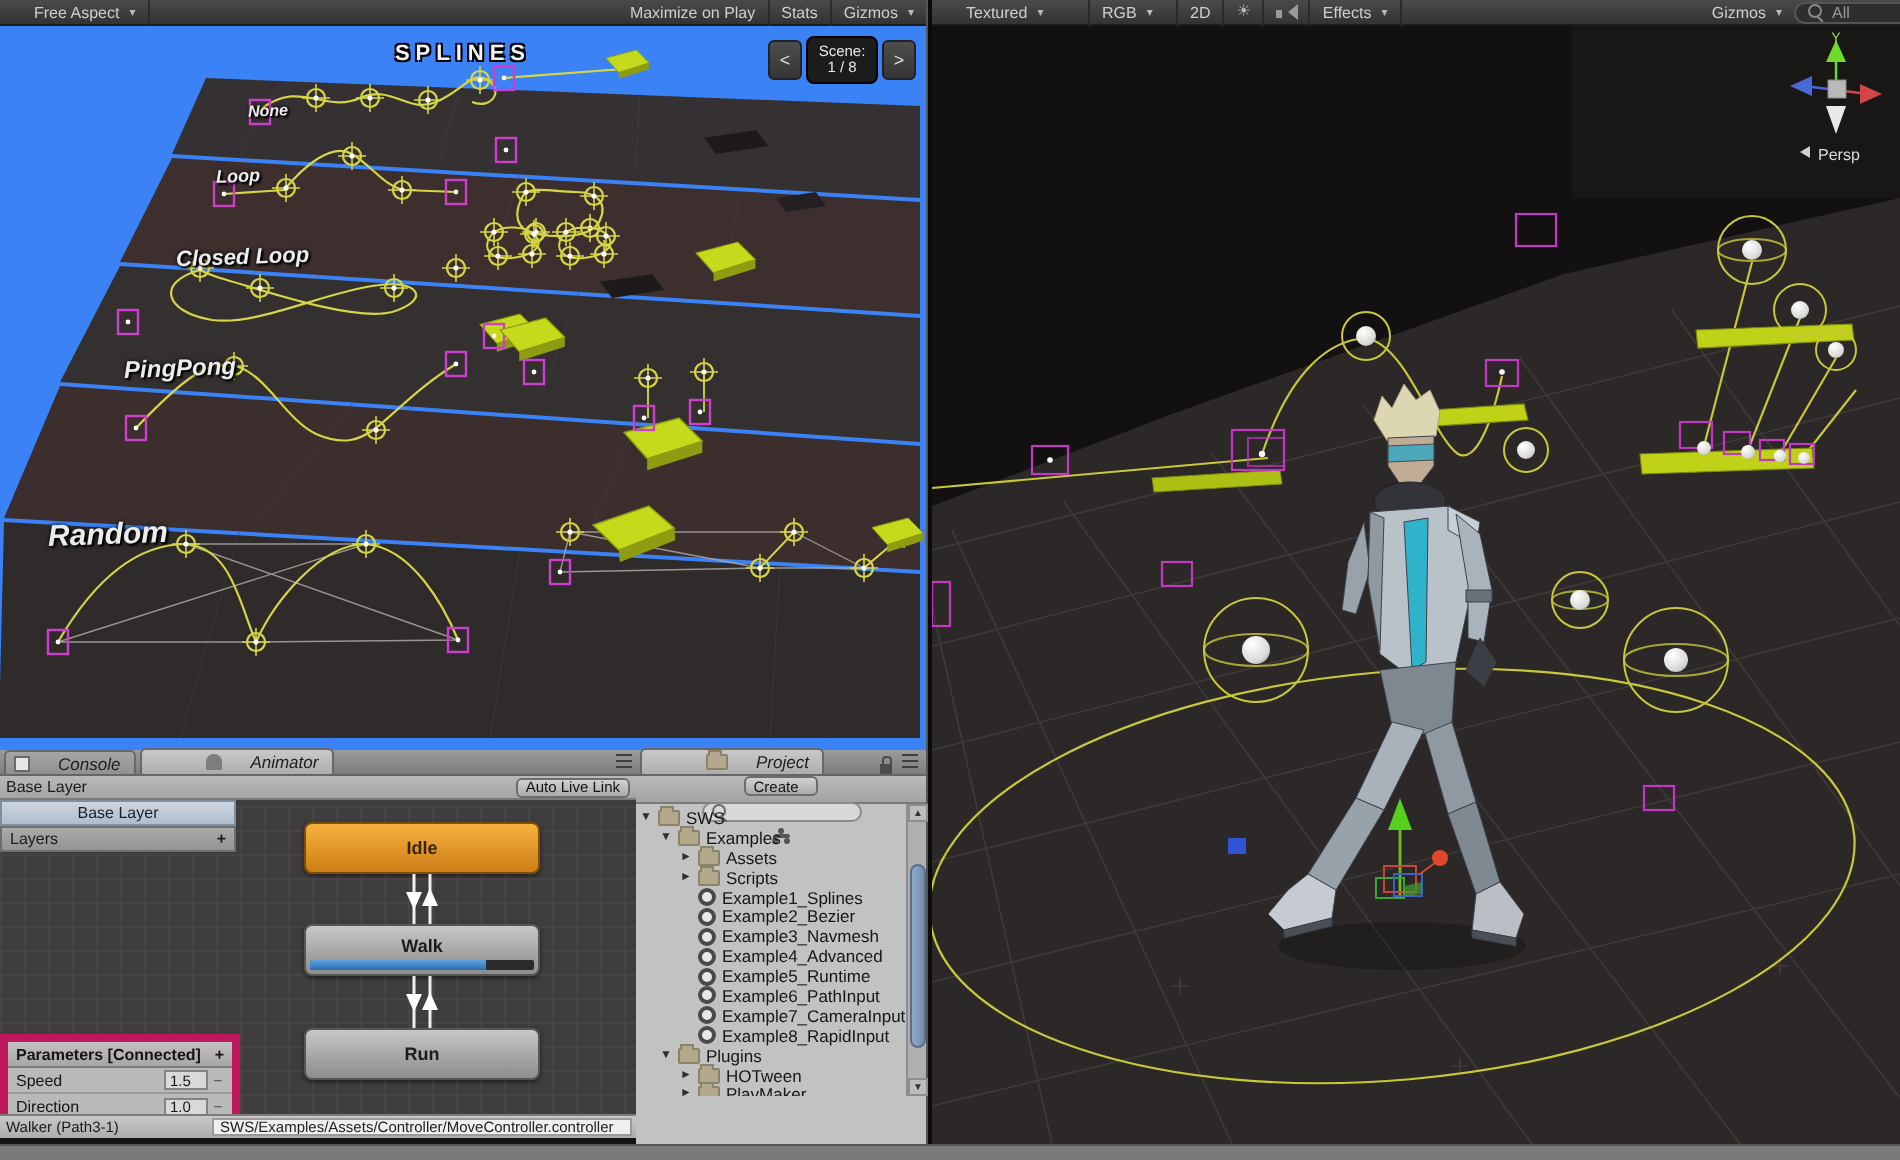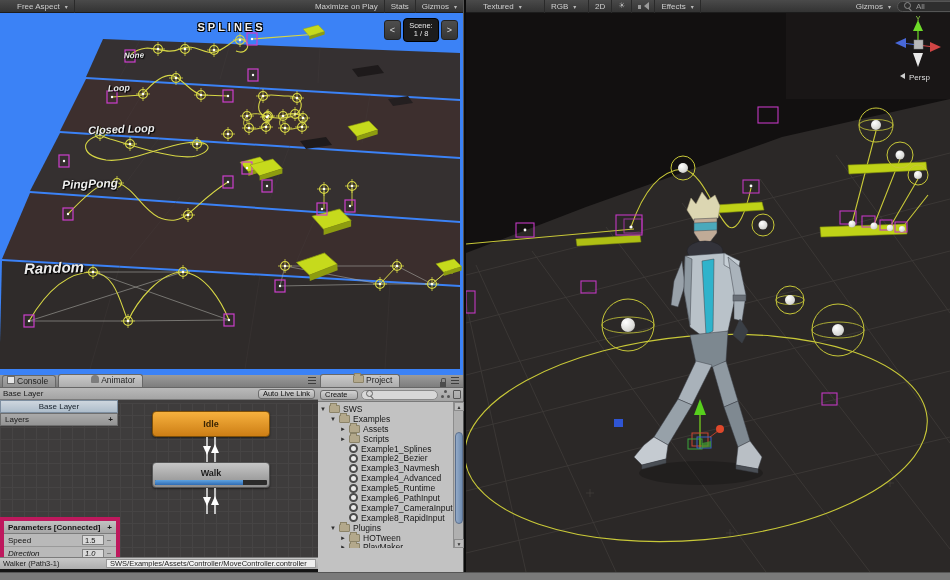--- a/index.html
+++ b/index.html
@@ -35,22 +35,22 @@
             letter-spacing:3px;color:#f2f2f2;text-shadow:1px 1px 0 #000,-1px -1px 0 #000,1px -1px 0 #000,-1px 1px 0 #000;}
   #scene-sel{position:absolute;left:384px;top:5px;display:flex;align-items:center;gap:2px;}
   .ss-btn{width:17px;height:20px;background:linear-gradient(#4e4e4e,#353535);border:1px solid #222;border-radius:3px;
           color:#ddd;font-size:9px;display:flex;align-items:center;justify-content:center;}
   .ss-lab{width:36px;height:24px;background:#1c1c1c;border:1px solid #000;border-radius:4px;color:#e8e8e8;
           font-size:7.5px;display:flex;flex-direction:column;align-items:center;justify-content:center;line-height:8px;}
 
   
   .tabstrip{height:13px;background:linear-gradient(#9b9b9b,#7d7d7d);border-bottom:1px solid #666;
             display:flex;align-items:flex-end;gap:2px;padding:0 2px;font-size:8.5px;color:#1d1d1d;}
-  .tab{display:flex;align-items:flex-start;gap:2px;height:12px;padding:0 7px 0 4px;border:1px solid #686868;border-bottom:none;
-       border-radius:3px 3px 0 0;background:linear-gradient(#a6a6a6,#909090);}
+  .tab{display:flex;align-items:center;gap:14px;height:12px;padding:0 7px 0 4px;border:1px solid #686868;border-bottom:none;
+       border-radius:3px 3px 0 0;background:linear-gradient(#a6a6a6,#909090);font-style:italic;}
   .tab.active{background:linear-gradient(#c9c9c9,#adadad);height:13px;padding-left:32px;}
   .ham-icon{width:8px;height:7px;border-top:1px solid #3e3e3e;border-bottom:1px solid #3e3e3e;position:relative;display:inline-block;}
   .ham-icon::after{content:"";position:absolute;left:0;top:2px;width:8px;height:1px;background:#3e3e3e;}
   .lock-icon{width:6px;height:5px;background:#4c4c4c;position:relative;display:inline-block;margin-top:4px;}
   .lock-icon::before{content:"";position:absolute;left:1px;top:-4px;width:3px;height:4px;border:1px solid #4c4c4c;border-bottom:none;border-radius:2px 2px 0 0;}
   .lightbar{background:linear-gradient(#b9b9b9,#a4a4a4);border-bottom:1px solid #7a7a7a;display:flex;align-items:center;
             font-size:8px;color:#1a1a1a;}
   .btn-light{background:linear-gradient(#d2d2d2,#aaa);border:1px solid #6d6d6d;border-radius:3px;font-size:7.5px;
              color:#111;padding:0 4px;height:10px;display:flex;align-items:center;}
 
@@ -474,20 +474,23 @@
 
     <div class="abs anim-state" style="top:87px;">
       <span style="margin-bottom:4px;">Walk</span>
       <div class="wprog">
           <div class="wprog-fill"></div>
         </div>
     </div>
     <div class="abs anim-state orange" style="top:36px;">
         <span>Idle</span>
       </div>
+    <div class="abs anim-state" style="top:139px;">
+        <span>Run</span>
+      </div>
 
     <svg class="abs" style="left:198px;top:62px;" width="26" height="25">
       <line x1="9" y1="0" x2="9" y2="25" stroke="#efefef" stroke-width="1.5"></line>
       <line x1="17" y1="0" x2="17" y2="25" stroke="#efefef" stroke-width="1.5"></line>
       <polygon points="5,9 13,9 9,18" fill="#fff"></polygon>
         <polygon points="13,16 21,16 17,7" fill="#fff"></polygon>
     </svg>
     <svg class="abs" style="left:198px;top:113px;" width="26" height="26">
       <line x1="9" y1="0" x2="9" y2="26" stroke="#efefef" stroke-width="1.5"></line>
       <line x1="17" y1="0" x2="17" y2="26" stroke="#efefef" stroke-width="1.5"></line>
@@ -499,21 +502,21 @@
       <div class="prm-head">
         <span>Parameters [Connected]</span>
         <span class="tspacer"></span>
         <span style="font-weight:bold;">+</span>
       </div>
       <div class="prm-row">
         <span class="prm-name">Speed</span>
         <span class="prm-val">1.5</span>
         <span class="prm-min">−</span>
       </div>
-      <div class="prm-row" style="border-bottom:none;font-style:italic;">
+      <div class="prm-row" style="border-bottom:none;">
         <span class="prm-name">Direction</span>
         <span class="prm-val">1.0</span>
         <span class="prm-min">−</span>
       </div>
     </div>
 
     <div class="abs" id="anim-status">
       <span style="padding-left:3px;">Walker (Path3-1)</span>
       <span class="path-box">SWS/Examples/Assets/Controller/MoveController.controller</span>
     </div>
@@ -523,21 +526,21 @@
   <div class="abs" id="project-panel">
     <div class="tabstrip">
       <div class="tab active">
         <span class="fico" style="margin-right:0;"></span>
         <span>Project</span>
       </div>
       <div class="tspacer"></div>
       <span class="lock-icon"></span>
       <span class="ham-icon" style="margin:0 2px 3px 3px;"></span>
     </div>
-    <div class="abs lightbar" id="proj-toolbar" style="padding:0 2px;gap:3px;">
+    <div class="abs lightbar" id="proj-toolbar" style="padding:0 2px;gap:3px;flex-direction:column;">
       <span class="btn-light chev">
           <span>Create</span>
         </span>
       <span class="pill-light">
           <span class="mag-icon mag-dark"></span>
         </span>
       <span style="width:9px;height:9px;position:relative;display:inline-block;">
         <span style="position:absolute;width:3px;height:3px;border-radius:50%;background:#555;left:3px;top:0;"></span>
         <span style="position:absolute;width:3px;height:3px;border-radius:50%;background:#555;left:0;top:5px;"></span>
         <span style="position:absolute;width:3px;height:3px;border-radius:50%;background:#555;left:6px;top:5px;"></span>

